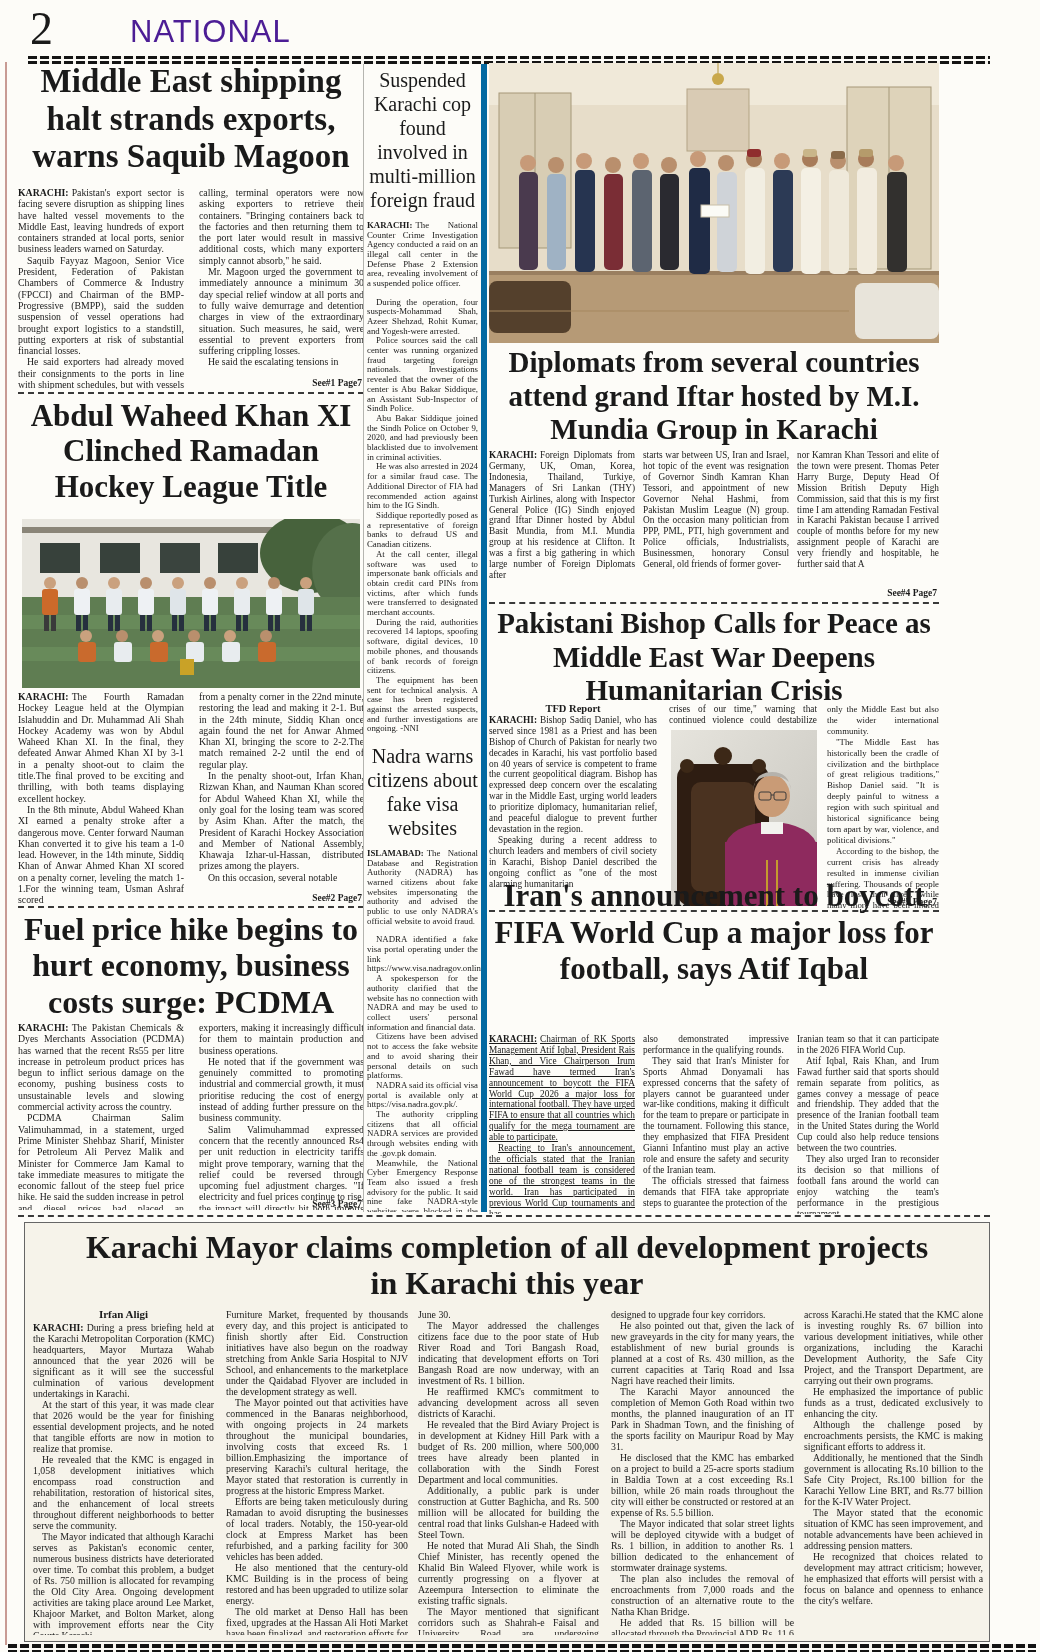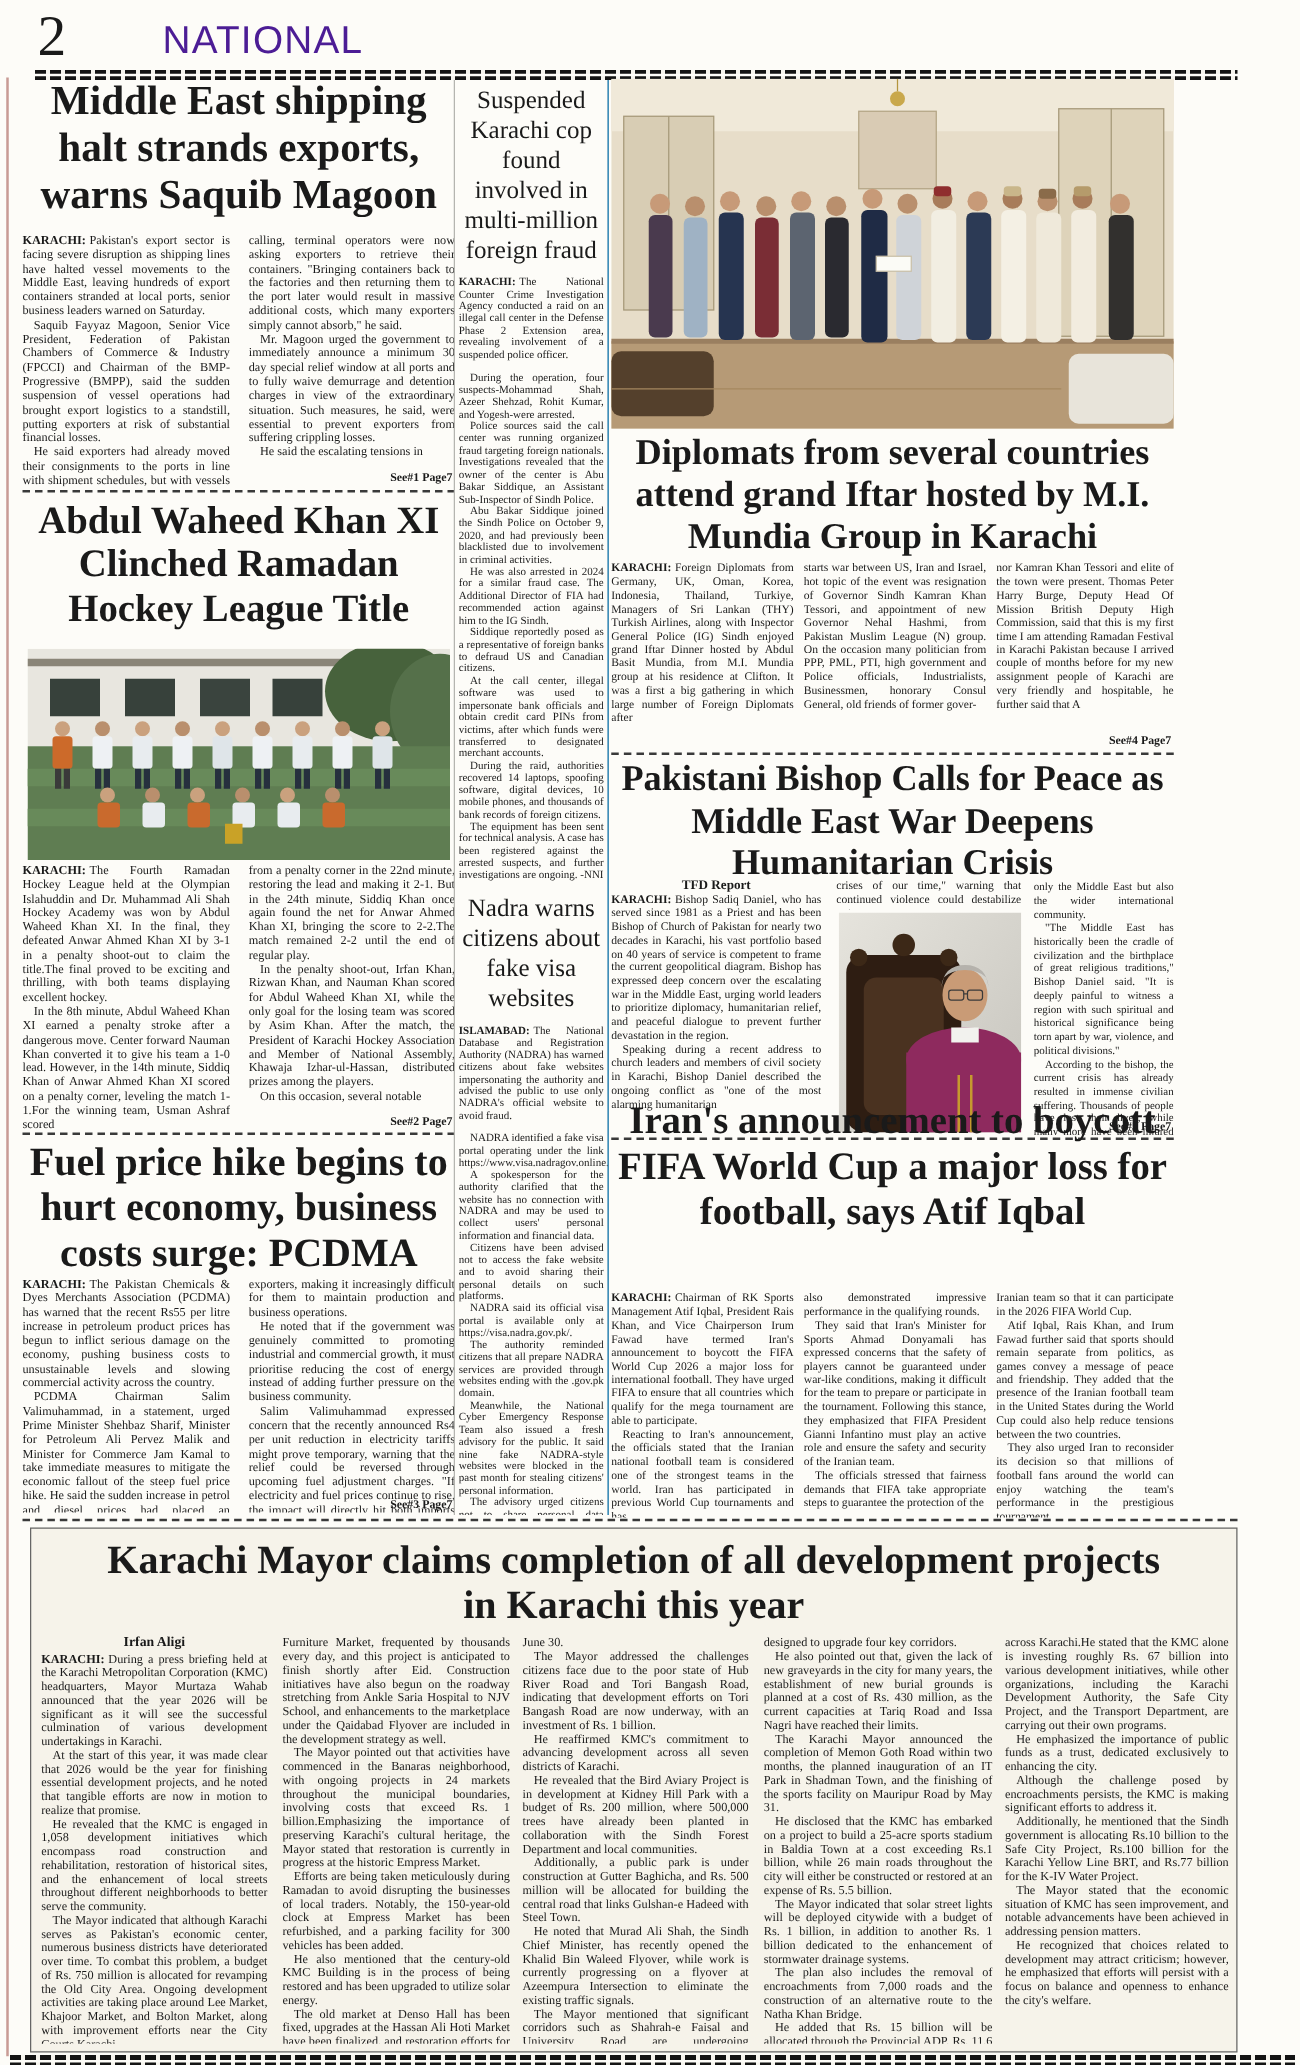--- a/index.html
+++ b/index.html
@@ -31,21 +31,21 @@
   .bt-m{font-size:9.8px;line-height:11px;}
   .col p,.flow p{margin:0;}
   .lead{text-indent:0;}
   .dateline{font-weight:bold;margin-right:3px;}
   .flow p{text-indent:9px;}
   .flow.cont p:first-child{text-indent:0;}
   .see{position:absolute;right:2px;bottom:0;font-weight:bold;font-size:9.5px;background:inherit;}
   .kicker{font-weight:bold;text-align:center;font-size:10.5px;}
   .byline{font-weight:bold;text-align:center;font-size:11px;margin-bottom:2px;text-indent:0;}
   
-  .midstrip{border-left:1px solid #b5b5b0;border-right:1px solid #0369a1;padding:0 3px;box-sizing:border-box;overflow:hidden;text-align:justify;font-size:8.8px;line-height:9.7px;}
+  .midstrip{border-left:1px solid #b5b5b0;border-right:6px solid #0369a1;padding:0 3px;box-sizing:border-box;overflow:hidden;text-align:justify;font-size:8.8px;line-height:9.7px;}
   .midstrip .headline{margin:4px 0 6px;}
   
   .mayor-box{border:1px solid #666;background:#f6f3ea;box-sizing:border-box;}
   .mayor-headline{font-weight:bold;text-align:center;font-size:32px;line-height:1.12;margin-top:7px;}
   
   .photo{display:block;}
   svg{display:block;}
 </style>
 </head>
 <body>
@@ -228,21 +228,21 @@
         <p>During the raid, authorities recovered 14 laptops, spoofing software, digital devices, 10 mobile phones, and thousands of bank records of foreign citizens.</p>
         <p>The equipment has been sent for technical analysis. A case has been registered against the arrested suspects, and further investigations are ongoing. -NNI</p>
       </div>
     <div class="headline light" style="margin-top:10px;">Nadra warns citizens about fake visa websites</div>
     <p class="lead"><strong class="dateline">ISLAMABAD:</strong><span>The National Database and Registration Authority (NADRA) has warned citizens about fake websites impersonating the authority and advised the public to use only NADRA's official website to avoid fraud.</span></p>
     <div class="flow">
         <p>NADRA identified a fake visa portal operating under the link https://www.visa.nadragov.online.</p>
         <p>A spokesperson for the authority clarified that the website has no connection with NADRA and may be used to collect users' personal information and financial data.</p>
         <p>Citizens have been advised not to access the fake website and to avoid sharing their personal details on such platforms.</p>
         <p>NADRA said its official visa portal is available only at https://visa.nadra.gov.pk/.</p>
-        <p>The authority reminded citizens that all prepare NADRA services are provided through websites ending with the .gov.pk domain.</p>
+        <p>The authority crippling citizens that all official NADRA services are provided through websites ending with the .gov.pk domain.</p>
         <p>Meanwhile, the National Cyber Emergency Response Team also issued a fresh advisory for the public. It said nine fake NADRA-style websites were blocked in the past month for stealing citizens' personal information.</p>
         <p>The advisory urged citizens not to share personal data without verification and to avoid clicking on suspicious email or SMS links.</p>
       </div>
   </div>
 
   <div class="abs photo" style="left:489px;top:63px;">
     <svg width="450" height="280" viewBox="0 0 450 280">
       <rect width="450" height="280" fill="#e7ddc9"></rect>
       <rect width="450" height="42" fill="#f0e9d9"></rect>
       <rect y="210" width="450" height="70" fill="#b69a76"></rect>
@@ -387,21 +387,21 @@
           <p>"The Middle East has historically been the cradle of civilization and the birthplace of great religious traditions," Bishop Daniel said. "It is deeply painful to witness a region with such spiritual and historical significance being torn apart by war, violence, and political divisions."</p>
           <p>According to the bishop, the current crisis has already resulted in immense civilian suffering. Thousands of people have lost their lives, while many more have been injured or displaced as military confrontations intensify across parts of the region. He noted that families have been forced</p>
         </div>
     </div>
     <div class="see">See#5 Page7</div>
   </div>
   <div class="abs sep" style="left:489px;top:910px;width:450px;"></div>
 
   <div class="abs headline h31" style="left:489px;top:878px;width:450px;line-height:1.18;">Iran's announcement to boycott FIFA World Cup a major loss for football, says Atif Iqbal</div>
   <div class="abs bodywrap bt-r" style="left:489px;top:1034px;width:450px;height:180px;">
-    <div class="col" style="left:0;width:146px;">
+    <div class="col" style="left:0;width:146px;text-decoration:underline;">
       <p class="lead"><strong class="dateline">KARACHI:</strong><span>Chairman of RK Sports Management Atif Iqbal, President Rais Khan, and Vice Chairperson Irum Fawad have termed Iran's announcement to boycott the FIFA World Cup 2026 a major loss for international football. They have urged FIFA to ensure that all countries which qualify for the mega tournament are able to participate.</span></p>
       <div class="flow">
           <p>Reacting to Iran's announcement, the officials stated that the Iranian national football team is considered one of the strongest teams in the world. Iran has participated in previous World Cup tournaments and has</p>
         </div>
     </div>
     <div class="col" style="left:154px;width:146px;">
       <div class="flow cont">
           <p>also demonstrated impressive performance in the qualifying rounds.</p>
           <p>They said that Iran's Minister for Sports Ahmad Donyamali has expressed concerns that the safety of players cannot be guaranteed under war-like conditions, making it difficult for the team to prepare or participate in the tournament. Following this stance, they emphasized that FIFA President Gianni Infantino must play an active role and ensure the safety and security of the Iranian team.</p>
           <p>The officials stressed that fairness demands that FIFA take appropriate steps to guarantee the protection of the</p>

